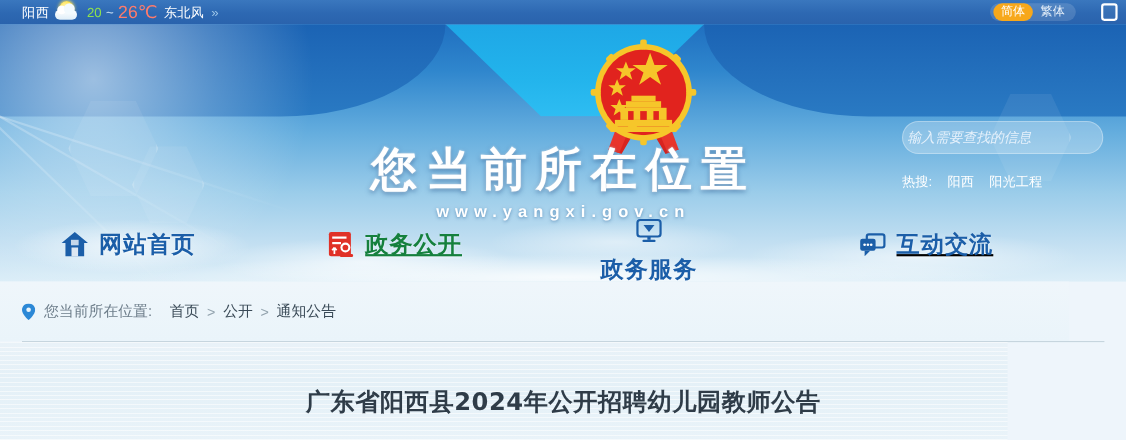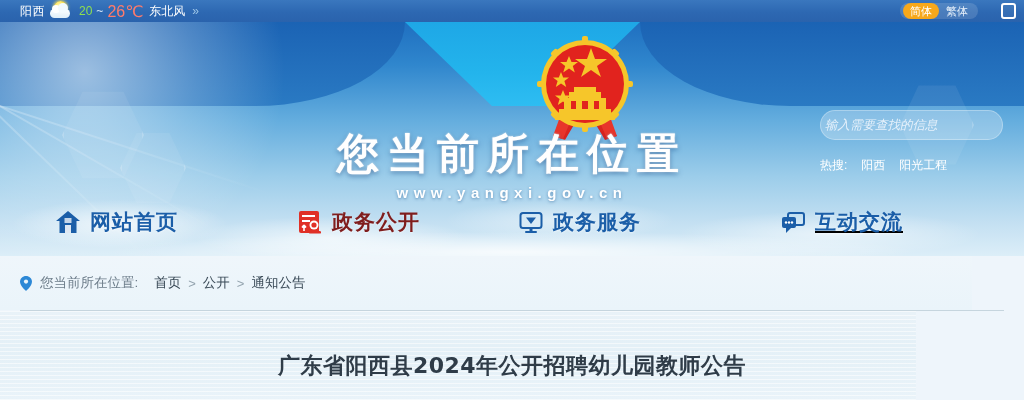--- a/index.html
+++ b/index.html
@@ -143,21 +143,21 @@
   }
   .navitem{
     display:flex;align-items:center;gap:9px;height:52px;cursor:pointer;
   }
   .navitem .lbl{
     font-size:21px;font-weight:bold;letter-spacing:1px;
     font-family:"DejaVu Sans","Liberation Sans",sans-serif;
     text-shadow:0 1px 2px rgba(255,255,255,.55);
   }
   .navitem.blue .lbl{color:#1b5ea8;}
-  .navitem.red  .lbl{color:#7f1d1d;}
+  .navitem.red  .lbl{color:#15803d;text-decoration:underline;}
   .nav-ico{width:26px;height:26px;position:relative;flex:none;}
 
   
   .crumbwrap{
     position:absolute;left:0;top:256px;width:972px;height:54px;
     background:linear-gradient(180deg,#eff6fb 0%,#eaf4fa 100%);
     display:flex;align-items:center;
   }
   .pin{margin-left:20px;width:12px;height:15px;flex:none;}
   .crumbs{display:flex;align-items:center;margin-left:8px;gap:7px;}
@@ -304,21 +304,21 @@
           <rect x="5" y="11" width="8" height="2" fill="#ffffff"></rect>
           <circle cx="17" cy="16" r="4.5" fill="#ffffff"></circle>
           <circle cx="17" cy="16" r="2.6" fill="#e03127"></circle>
           <rect x="12" y="22" width="12" height="2.6" rx="1.2" fill="#e03127"></rect>
           <path d="M7 22 L7 16 M7 16 L5 18.5 M7 16 L9 18.5" stroke="#ffffff" stroke-width="1.6" fill="none"></path>
         </svg>
       </span>
       <span class="lbl">政务公开</span>
     </div>
 
-    <div class="navitem blue" style="position:absolute;left:518px;">
+    <div class="navitem blue" style="position:absolute;left:546px;flex-direction:column;">
       <span class="nav-ico">
         <svg viewBox="0 0 26 26" width="26" height="26">
           <rect x="2.5" y="4" width="21" height="15" rx="2.5" fill="none" stroke="#1b5ea8" stroke-width="2"></rect>
           <polygon points="8,8.5 18,8.5 13,15" fill="#1b5ea8"></polygon>
           <rect x="11.5" y="19" width="3" height="3" fill="#1b5ea8"></rect>
           <rect x="7" y="22" width="12" height="2" rx="1" fill="#1b5ea8"></rect>
         </svg>
       </span>
       <span class="lbl">政务服务</span>
     </div>

